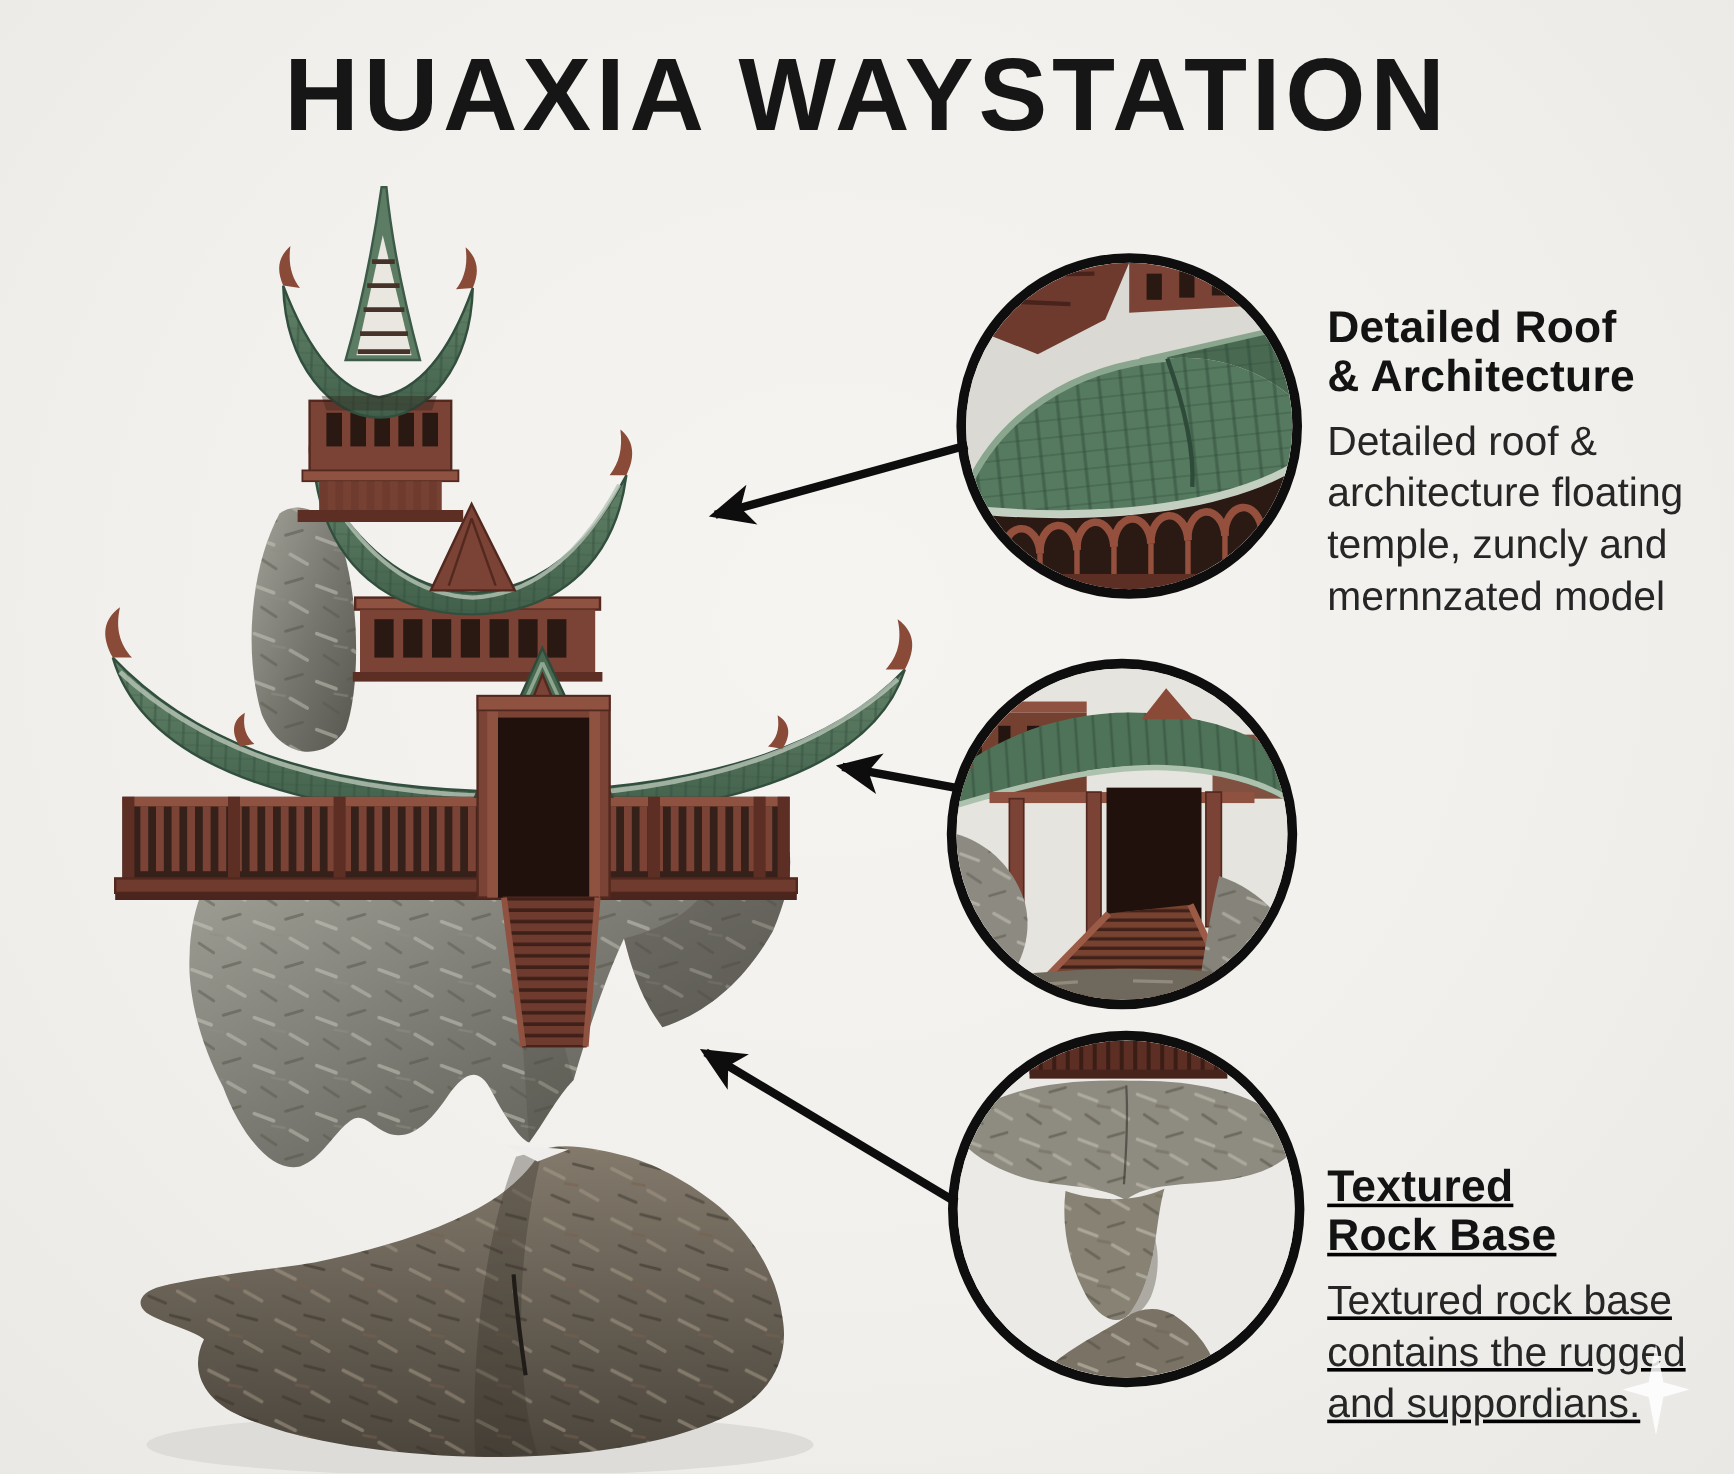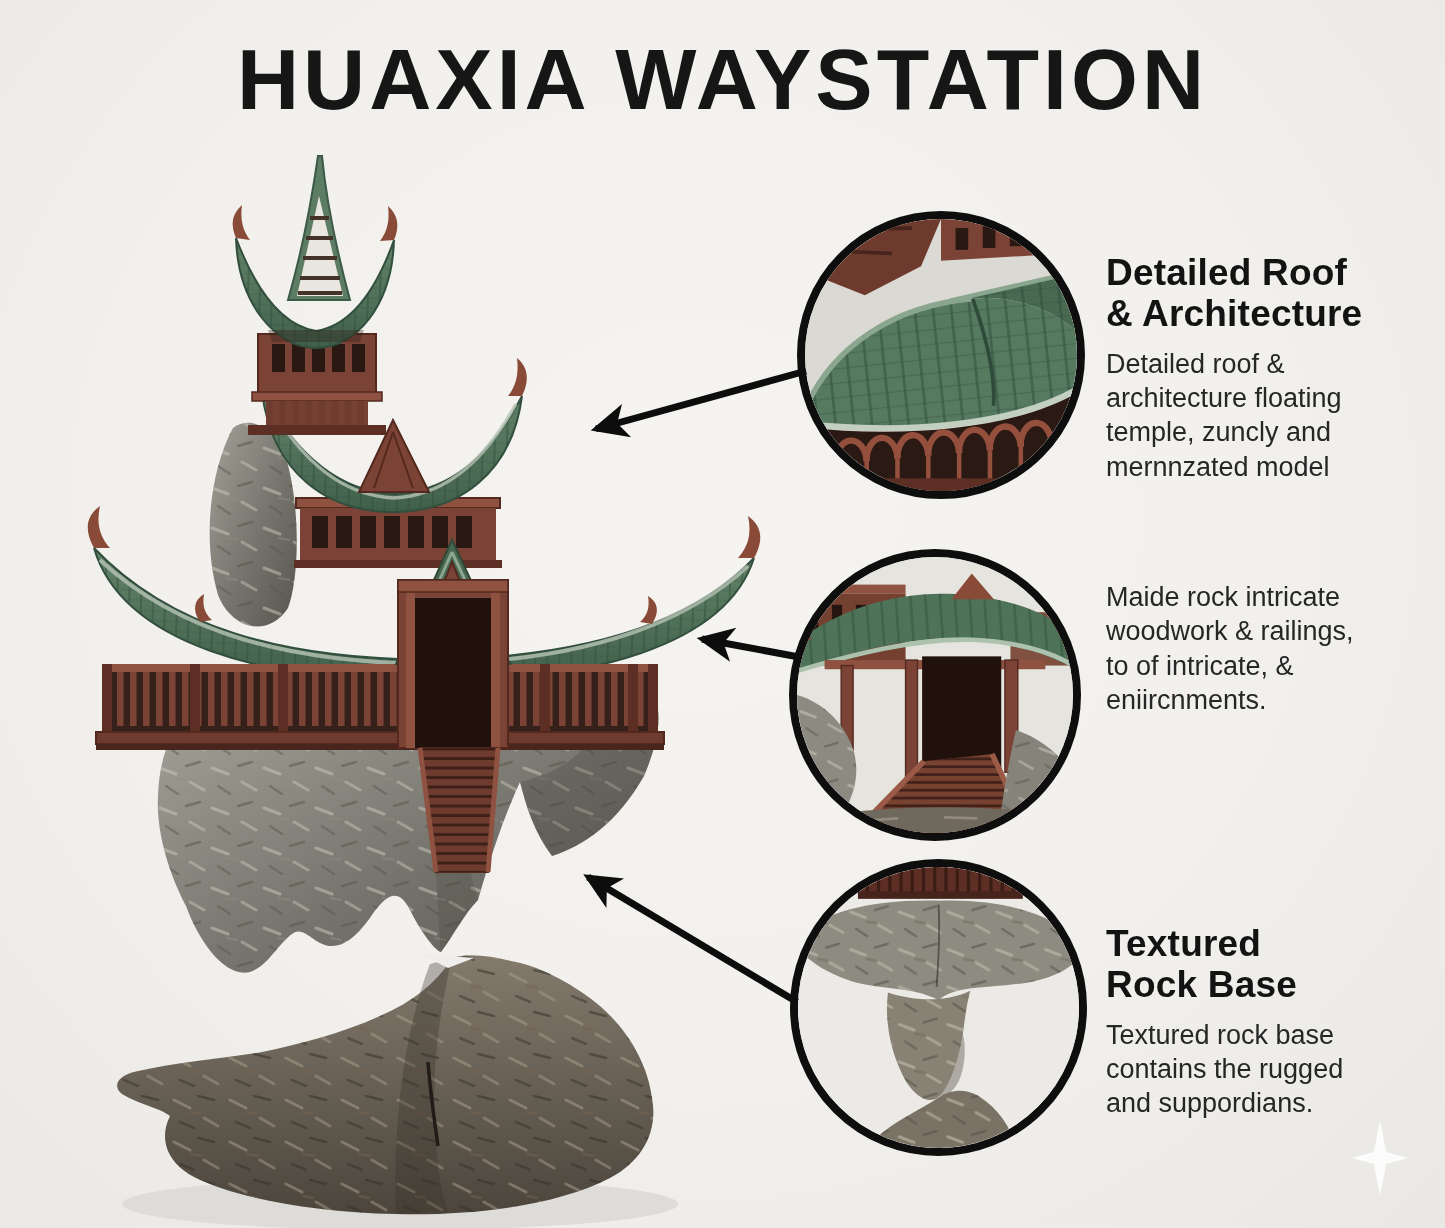--- a/index.html
+++ b/index.html
@@ -12,24 +12,24 @@
   .temple{position:absolute;left:0;top:0;pointer-events:none;}
   .circle{position:absolute;border:8px solid #0e0e0e;border-radius:50%;overflow:hidden;background:#e7e5e0;}
   .circle svg{width:100%;height:100%;}
   .c1{left:797px;top:211px;width:272px;height:272px;}
   .c2{left:789px;top:549px;width:276px;height:276px;}
   .c3{left:790px;top:859px;width:281px;height:281px;}
   .arrows{position:absolute;left:0;top:0;pointer-events:none;}
   .callout{position:absolute;left:1106px;width:334px;}
   .t1{top:252px;}
   .t2{top:580px;}
-  .t3{top:923px;}
+  .t3{top:968px;text-decoration:underline;}
   .callout h2{margin:0 0 12px 0;font-size:37px;line-height:1.12;font-weight:800;
     color:#131313;white-space:pre-line;letter-spacing:.2px;}
-  .callout p{margin:0;font-size:27px;line-height:1.27;font-weight:400;color:#262626;white-space:pre-line;}
+  .callout p{margin:0;font-size:34px;line-height:1.27;font-weight:400;color:#262626;white-space:pre-line;}
   .sparkle{position:absolute;left:1352px;top:1120px;width:56px;height:76px;background:#ffffff;opacity:.85;
     filter:blur(1.5px);
     clip-path:polygon(50% 0%,61% 42%,100% 50%,61% 58%,50% 100%,39% 58%,0% 50%,39% 42%);}
 </style>
 </head>
 <body>
 
 <div class="canvas">
 
   <h1 class="title">HUAXIA WAYSTATION</h1>
@@ -344,24 +344,20 @@
   <div class="callout t1">
     <h2>Detailed Roof
 &amp; Architecture</h2>
     <p>Detailed roof &amp;
 architecture floating
 temple, zuncly and
 mernnzated model</p>
   </div>
 
   <div class="callout t2">
-    <p>Maide rock intricate
-woodwork &amp; railings,
-to of intricate, &amp;
-eniircnments.</p>
   </div>
 
   <div class="callout t3">
     <h2>Textured
 Rock Base</h2>
     <p>Textured rock base
 contains the rugged
 and suppordians.</p>
   </div>
 

